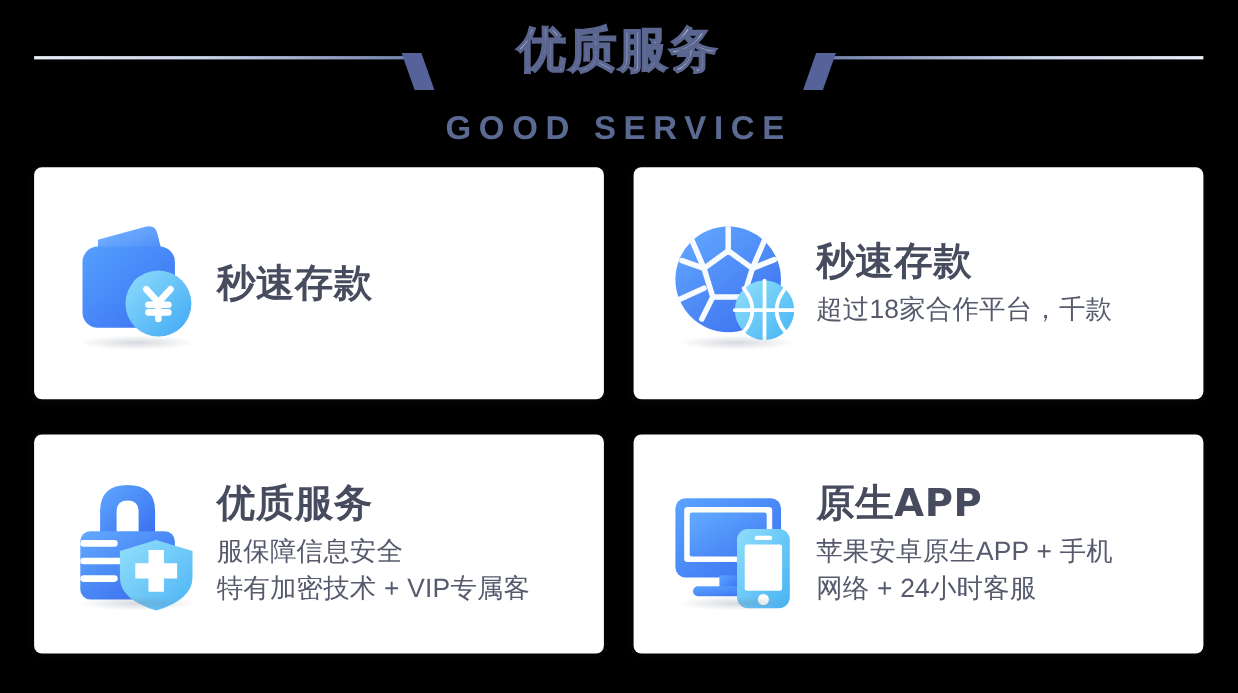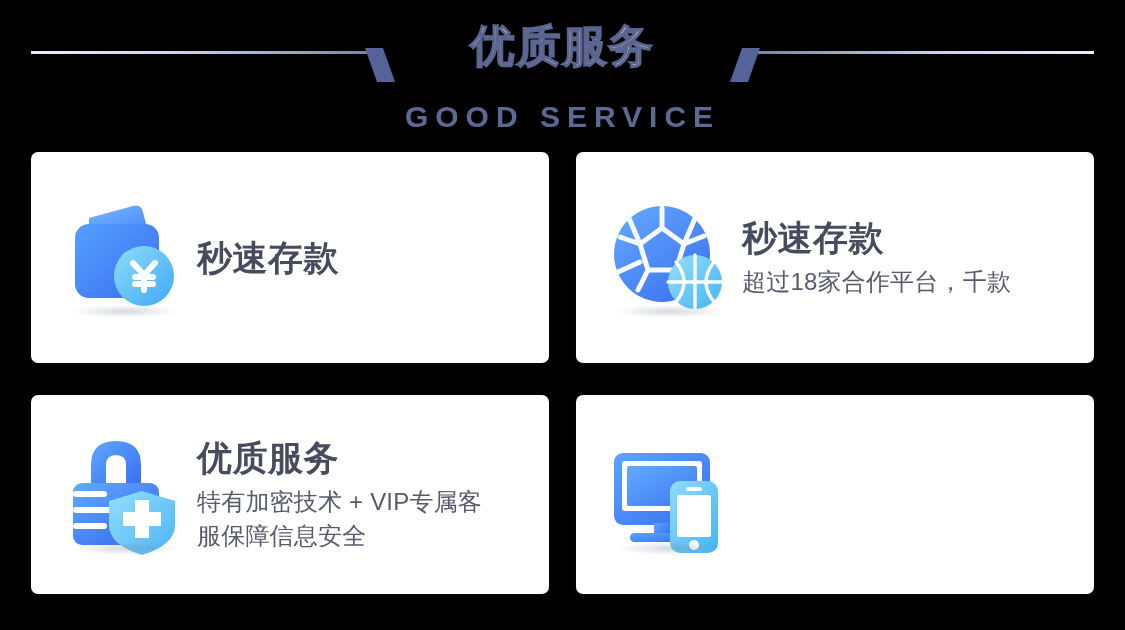--- a/index.html
+++ b/index.html
@@ -200,22 +200,22 @@
             <rect x="14" y="78" width="44" height="6" rx="3"></rect>
             <rect x="14" y="94" width="34" height="6" rx="3"></rect>
           </g>
           <path d="M83 62 L116 72 L116 96 Q116 116 83 126 Q50 116 50 96 L50 72 Z" fill="url(#shg)"></path>
           <path d="M77 82 L89 82 L89 70 L103 70 L103 82 L115 82 L115 96 L103 96 L103 108 L89 108 L89 96 L77 96 Z" transform="translate(-13,1)" fill="#ffffff"></path>
         </svg>
       </div>
       <div class="texts">
         <div class="c-title">优质服务</div>
         <div class="c-sub wide">
+          <div>服保障信息安全</div>
           <div>特有加密技术 + VIP专属客</div>
-          <div>服保障信息安全</div>
         </div>
       </div>
     </div>
 
     <div class="card">
       <div class="icon-wrap">
         <div class="icon-shadow"></div>
         <svg width="132" height="132" viewBox="0 0 132 132">
           <defs>
             <linearGradient id="mg" x1="0" y1="0" x2="1" y2="1">
@@ -235,16 +235,23 @@
           <rect x="18" y="32" width="80" height="50" rx="3" fill="#ffffff"></rect>
           <rect x="23" y="37" width="70" height="40" rx="2" fill="url(#ms)"></rect>
           <rect x="50" y="94" width="16" height="14" fill="url(#mg)"></rect>
           <rect x="26" y="104" width="64" height="9" rx="4.5" fill="url(#mg)"></rect>
           <rect x="66" y="52" width="48" height="72" rx="10" fill="url(#pg)"></rect>
           <rect x="73" y="66" width="34" height="42" rx="2" fill="#ffffff"></rect>
           <rect x="82" y="58" width="16" height="4" rx="2" fill="#ffffff"></rect>
           <circle cx="90" cy="116" r="5" fill="#ffffff"></circle>
         </svg>
       </div>
+      <div class="texts">
+        <div class="c-title">原生APP</div>
+        <div class="c-sub wide">
+          <div>苹果安卓原生APP + 手机</div>
+          <div>网络 + 24小时客服</div>
+        </div>
+      </div>
     </div>
 
   </div>
 </div>
 
 </body></html>

